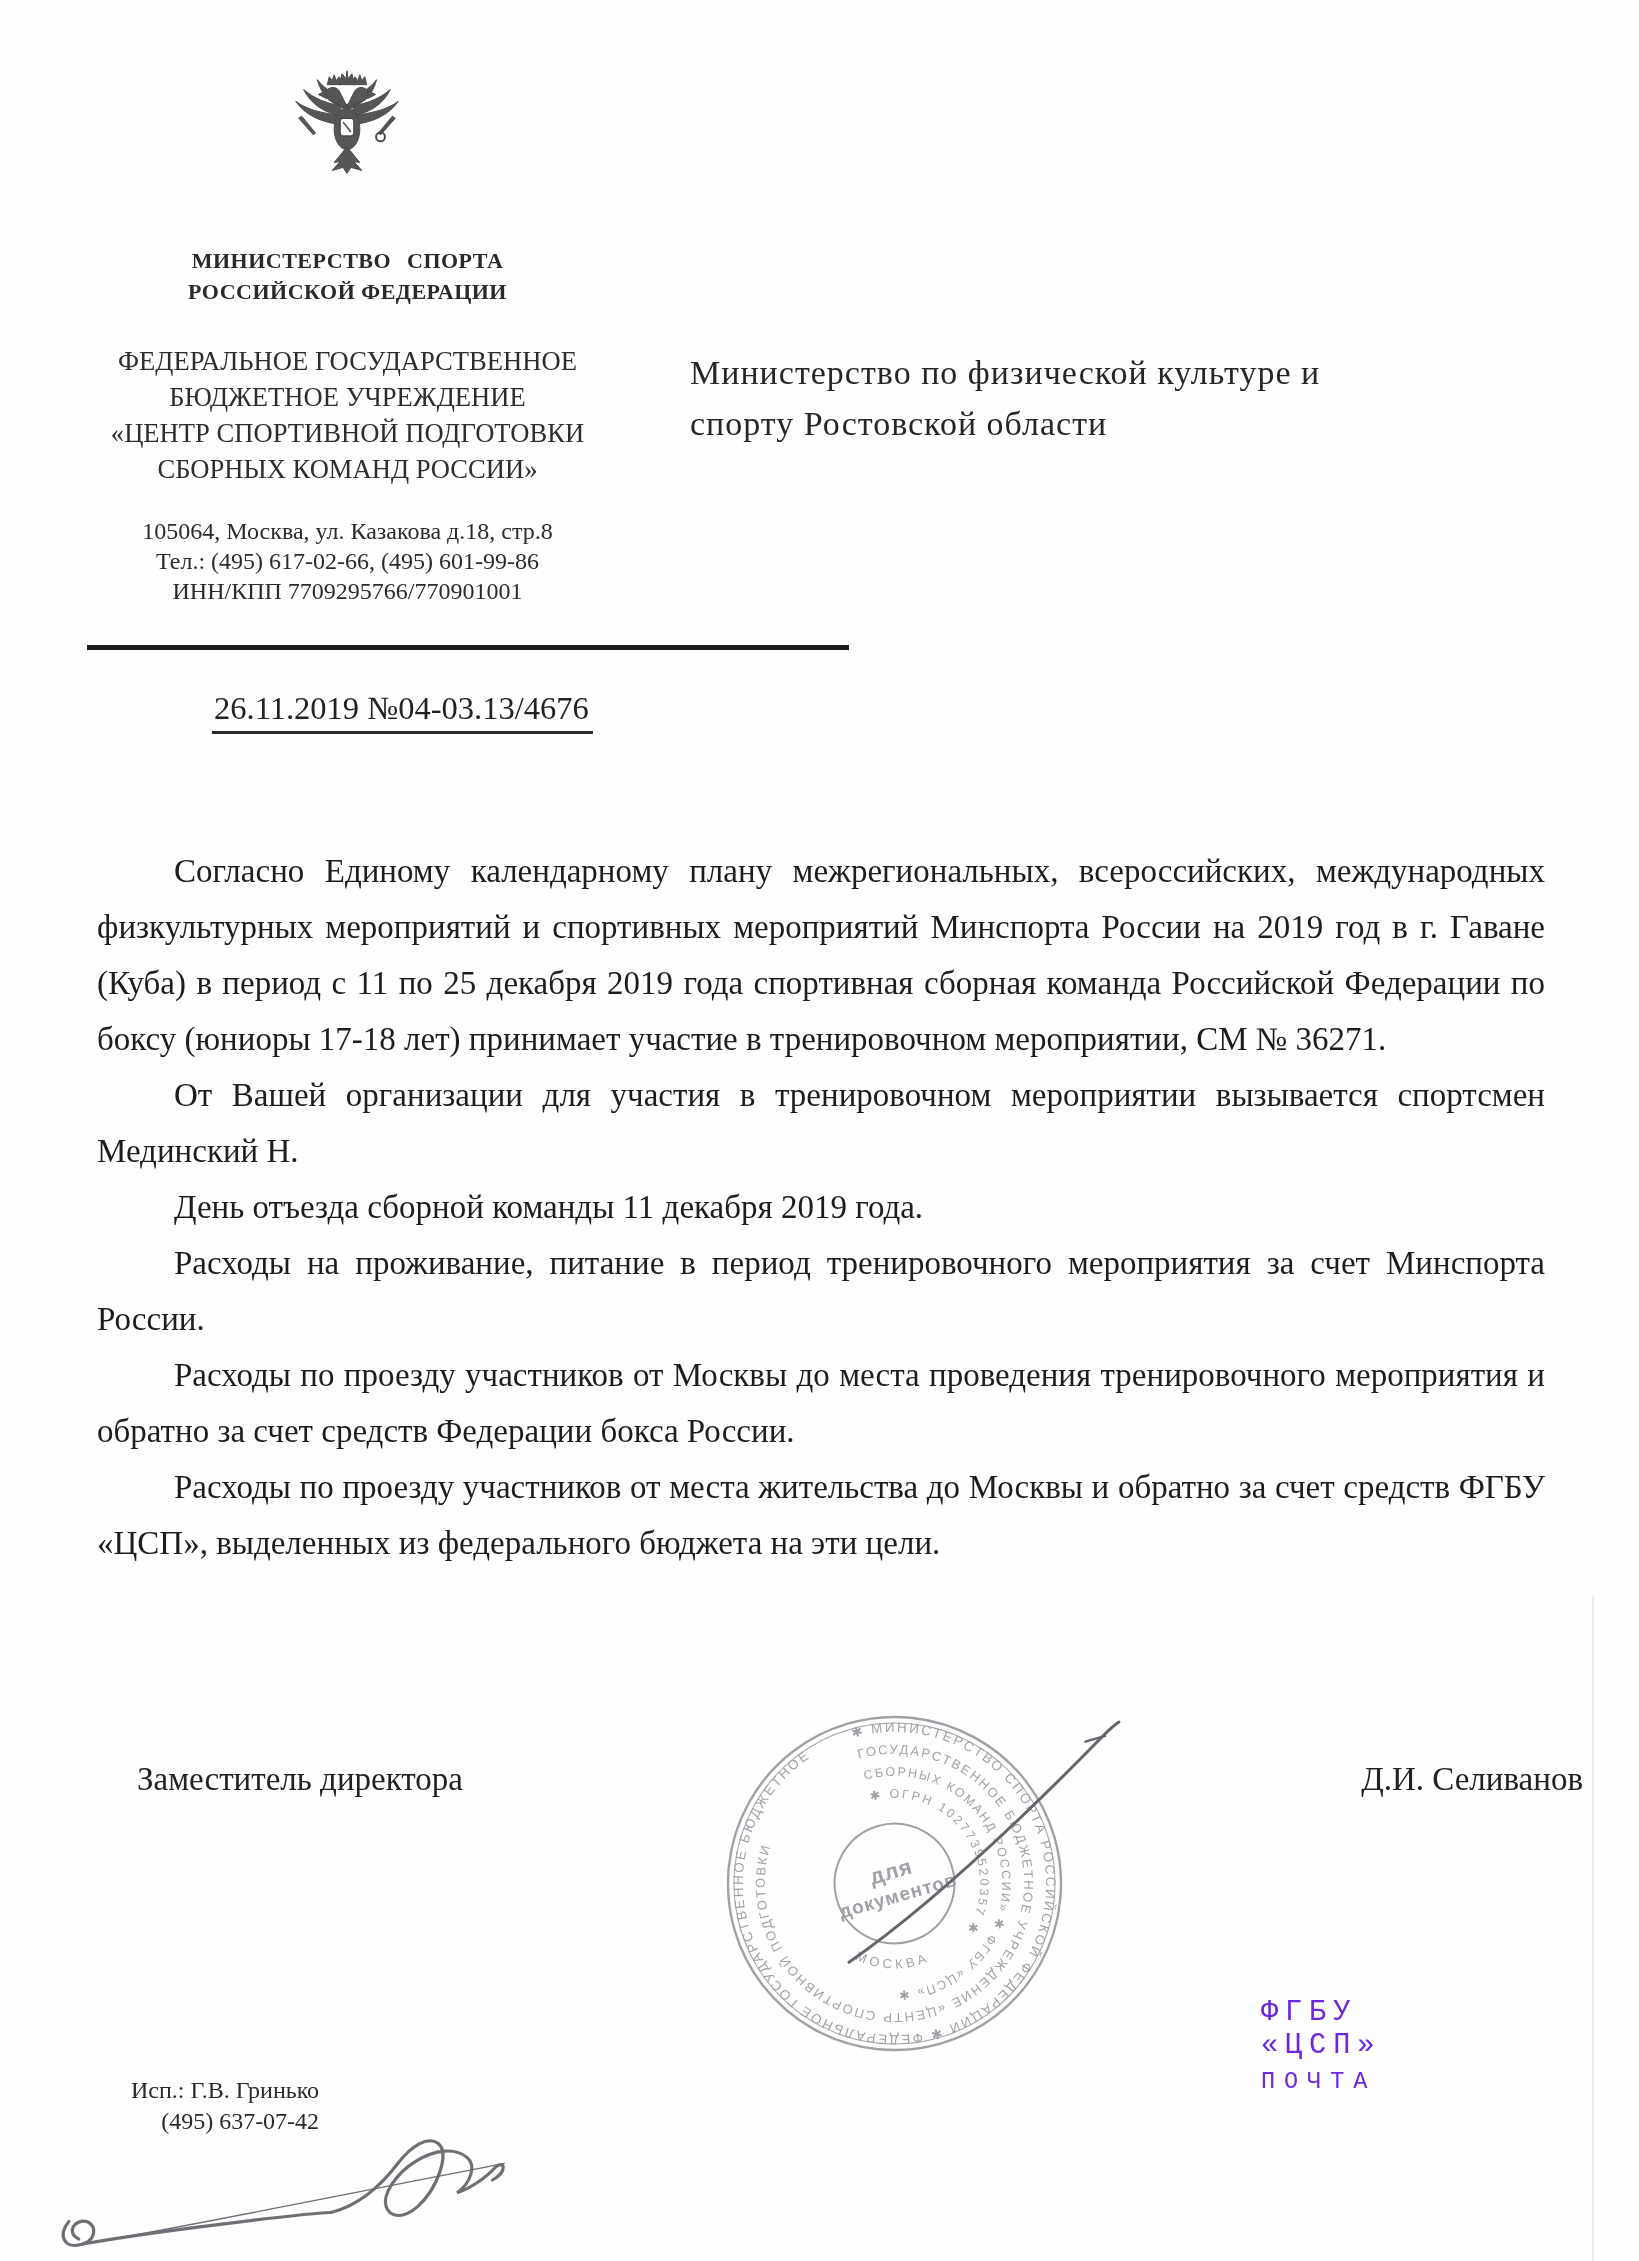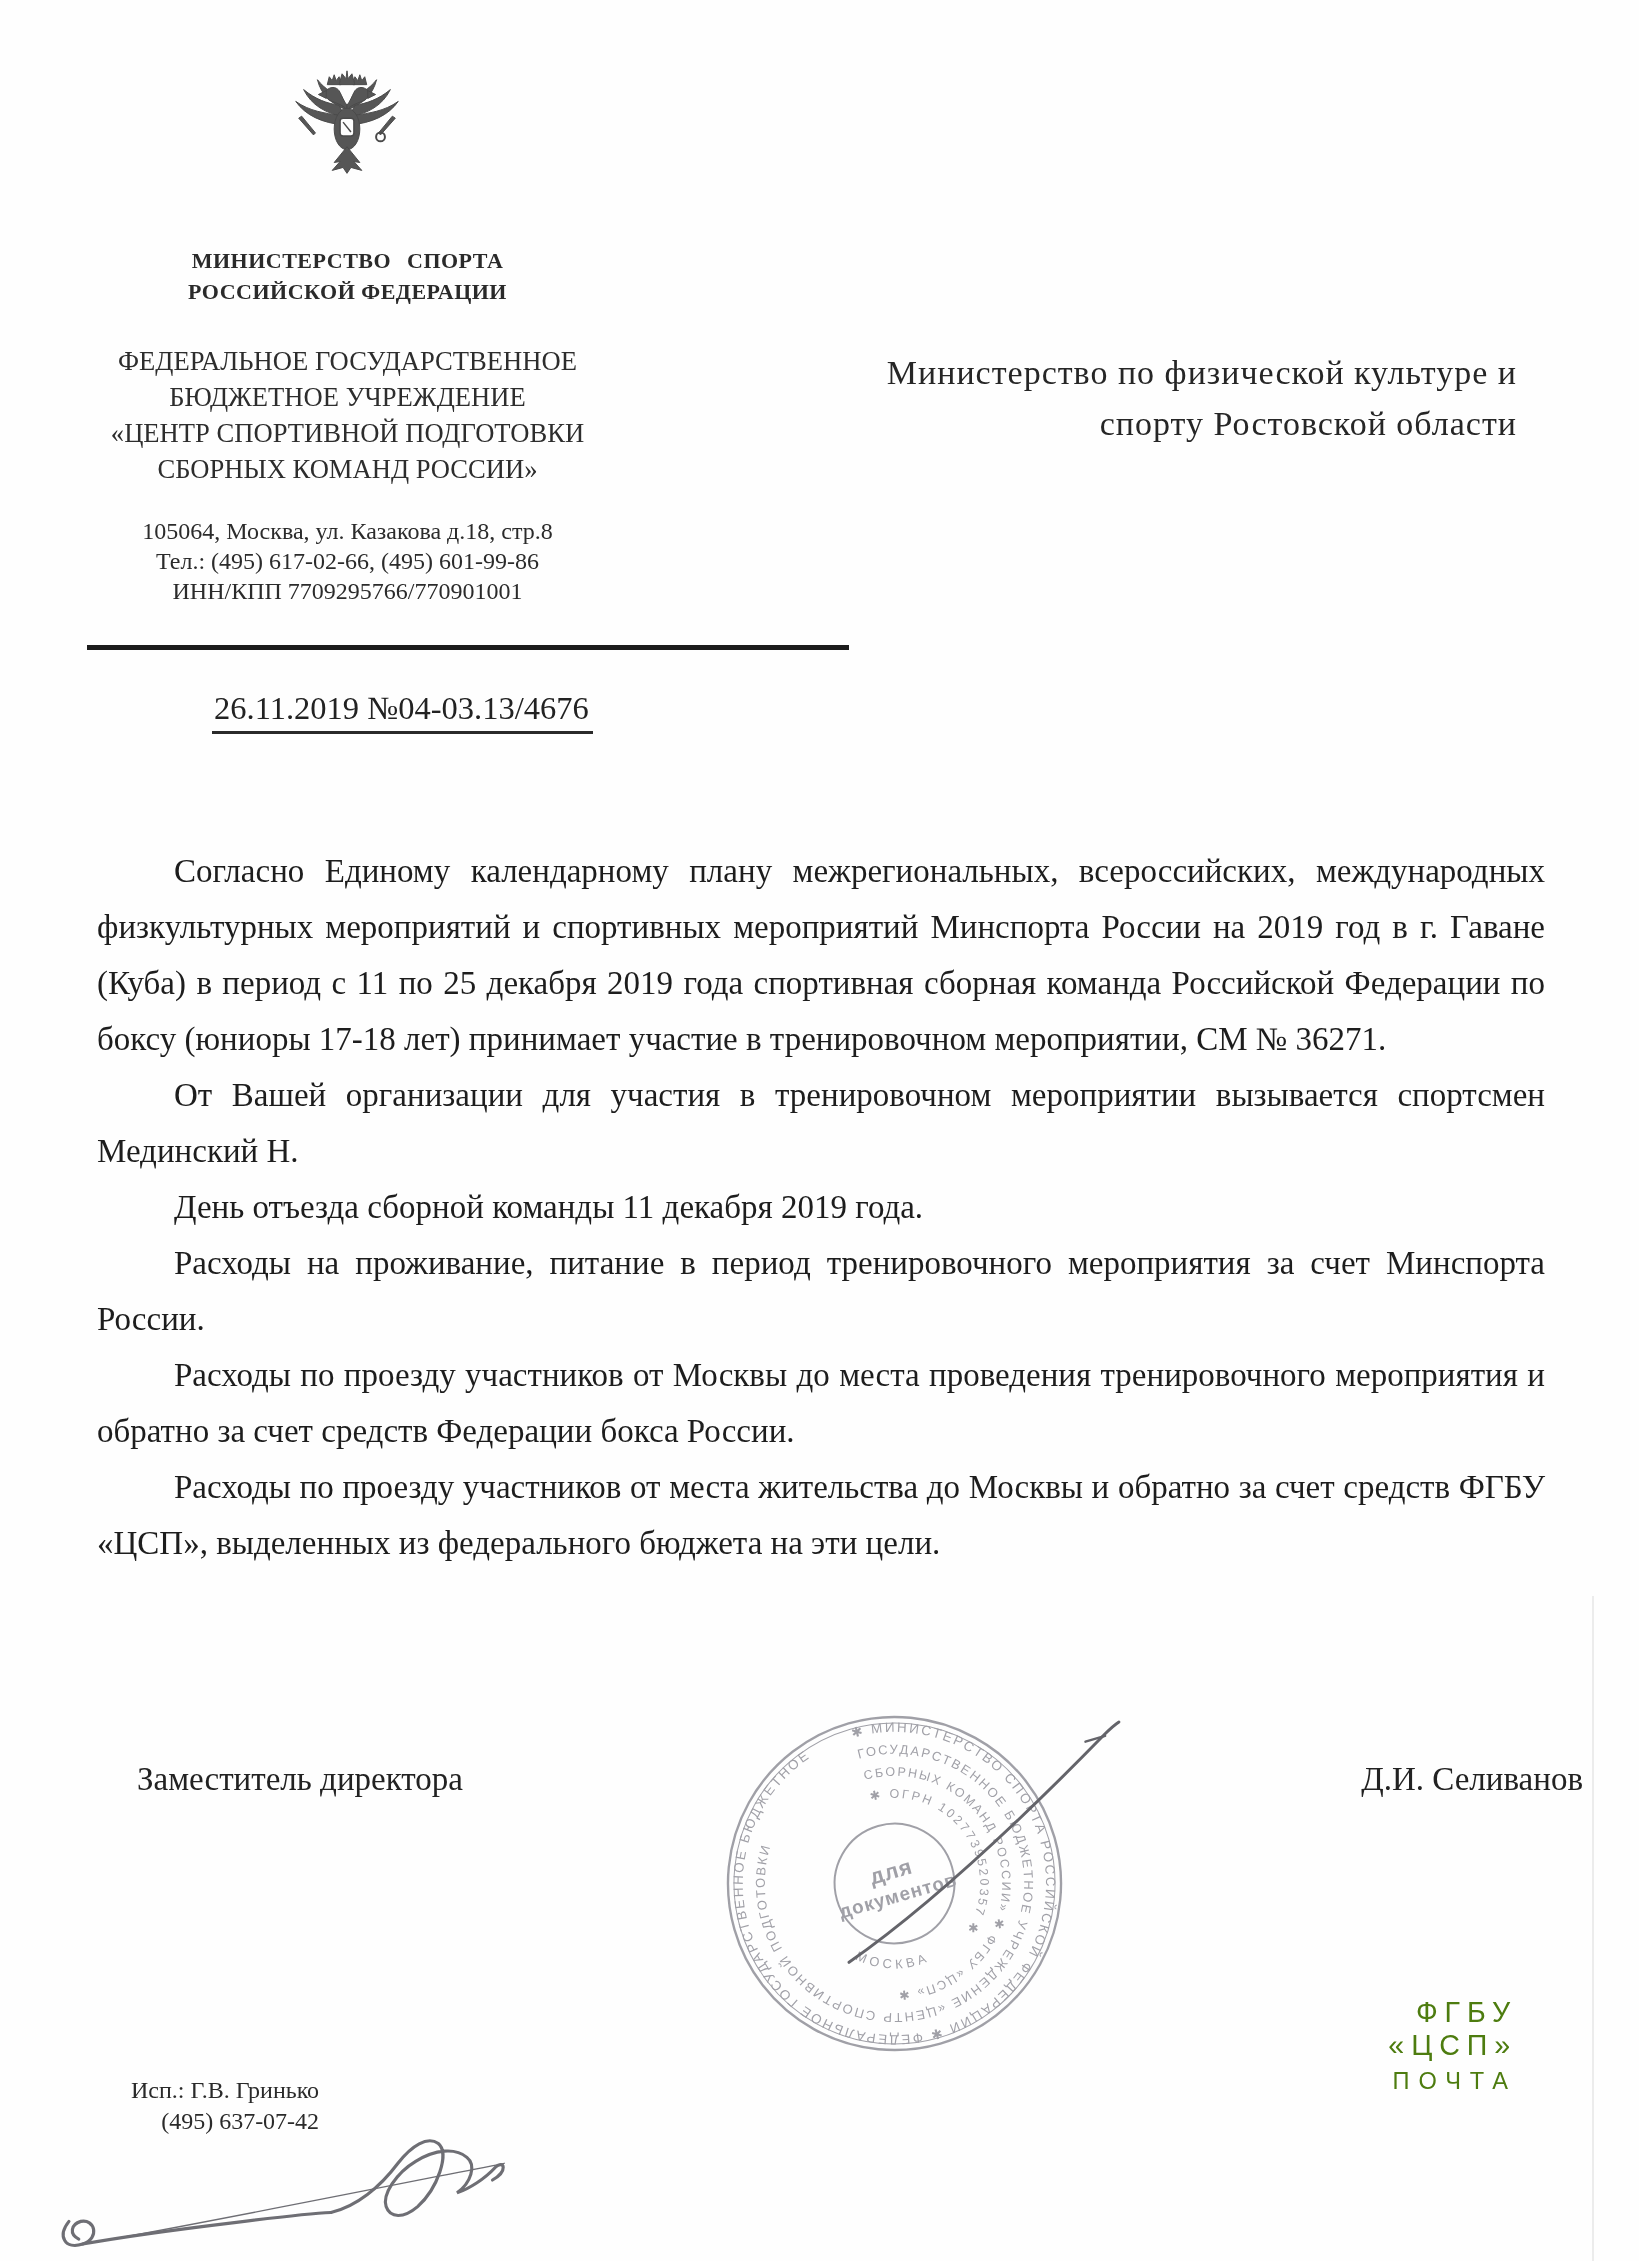--- a/index.html
+++ b/index.html
@@ -33,21 +33,21 @@
     background:#1c1c1c;
   }
   .refline{
     position:absolute;left:212px;top:690px;
     font-size:32.5px;color:#222;
     border-bottom:3px solid #2a2a2a;padding:0 3.9px 3.9px 2px;
   }
   
   .recipient{
     position:absolute;left:690px;top:347px;width:827px;
-    text-align:right;font-size:34px;line-height:51px;
+    text-align:left;font-size:34px;line-height:51px;
     letter-spacing:1px;color:#262626;
   }
   
   .body-text{
     position:absolute;left:97px;top:843px;width:1448px;
     font-size:33px;line-height:56px;text-align:justify;color:#1d1d1d;
   }
   .body-text p{margin:0;text-indent:77px;}
   
   .sign-row{
@@ -57,22 +57,22 @@
   }
   
   .stamp{
     position:absolute;left:720px;top:1709px;width:349px;height:349px;
     transform:rotate(-16deg);
     opacity:.88;
   }
   
   .postal{
     position:absolute;left:1261px;top:1996px;width:256px;
-    text-align:right;color:#4d7c0f;
-    font-family:Liberation Sans, sans-serif;
+    text-align:left;color:#6d28d9;
+    font-family:Liberation Mono, monospace;
   }
   .postal .p1{font-size:28.6px;letter-spacing:6.9px;word-spacing:15.8px;}
   .postal .p2{font-size:23.6px;letter-spacing:8.9px;margin-top:5.9px;}
   
   .executor{
     position:absolute;left:131px;top:2075px;
     font-size:24px;line-height:30.5px;color:#2a2a2a;text-align:right;
   }
   .ink-overlay{position:absolute;left:0;top:0;width:1639px;height:2262px;pointer-events:none;}
   .scan-edge{position:absolute;left:1592px;top:1596px;width:2px;height:666px;background:#ececec;}

